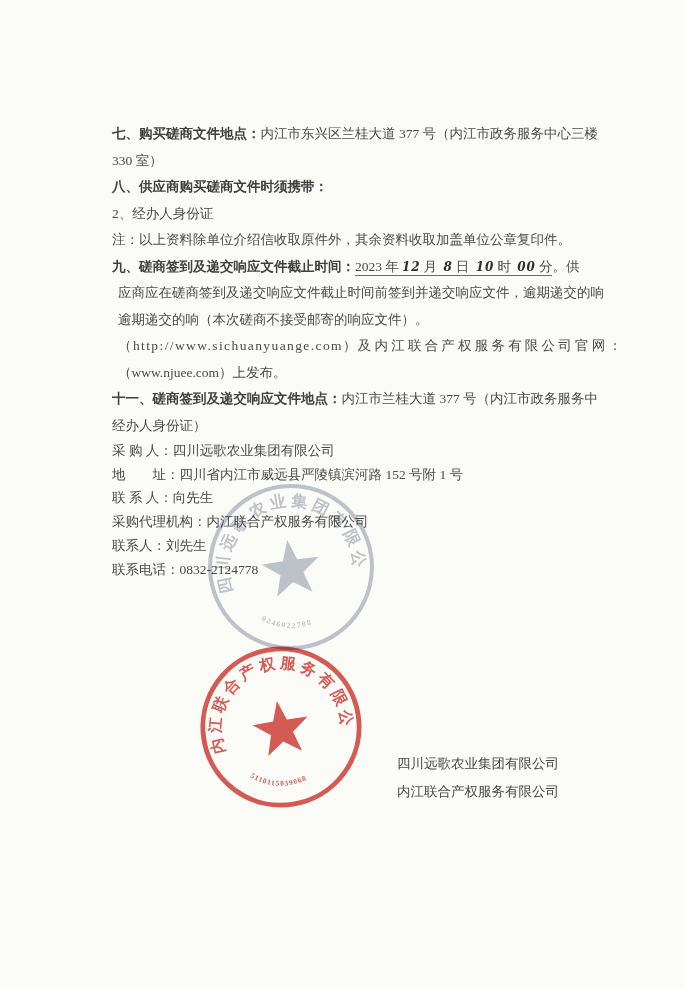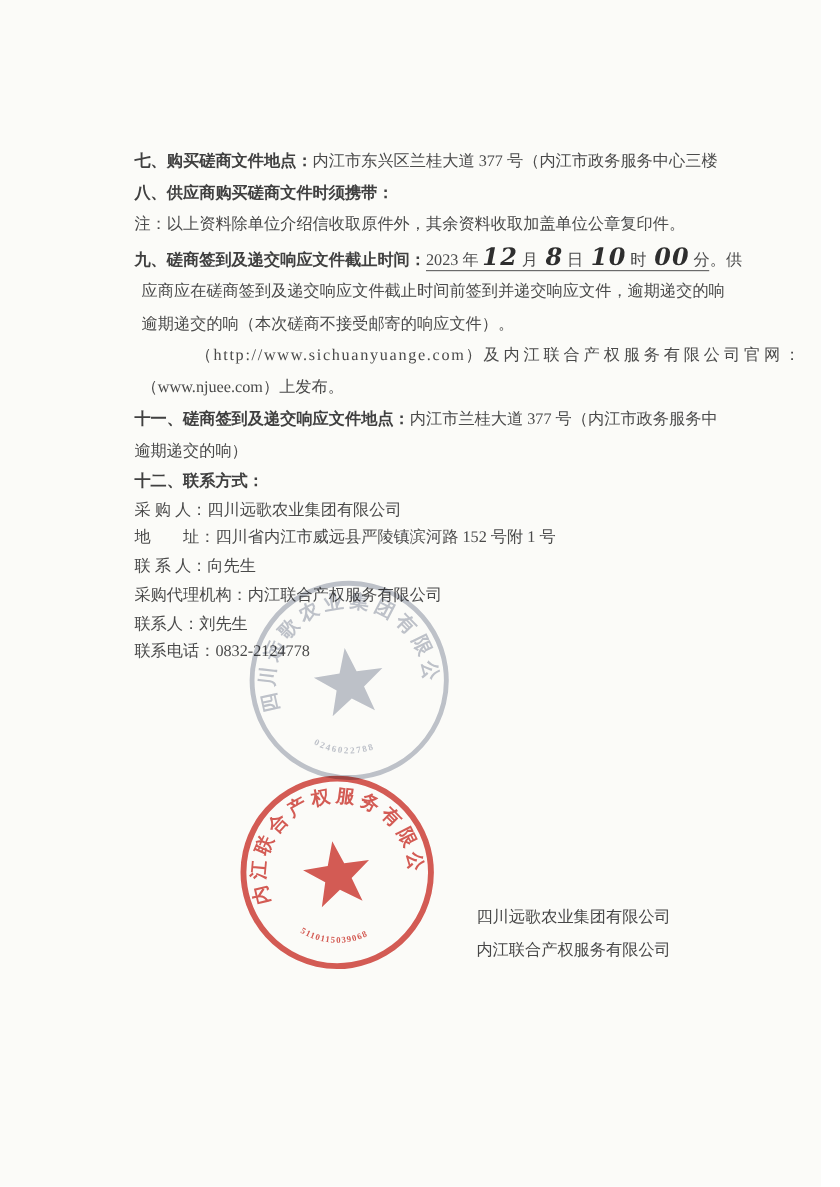--- a/index.html
+++ b/index.html
@@ -13,60 +13,61 @@
   }
   .content{
     position:absolute;left:112px;top:121px;width:482px;
     font-size:13.5px;
   }
   .line{line-height:26.5px;white-space:nowrap;}
   .tight .line{line-height:23.7px;}
   .b{font-weight:bold;color:#404040;}
   .ind{padding-left:6px;}
   .sp3{letter-spacing:3.2px;}
-  .sp1{letter-spacing:1.4px;margin-left:45px;}
+  .sp1{letter-spacing:1.4px;}
   .u{border-bottom:1px solid #6b6b6b;padding-bottom:1px;}
   .hw{
     font-family:"DejaVu Serif",serif;font-style:italic;font-weight:bold;
-    font-size:20px;color:#2e2e2e;letter-spacing:1px;padding:0 3px;
+    font-size:12px;color:#2e2e2e;letter-spacing:1px;padding:0 3px;
   }
   .signature{
     position:absolute;left:392px;top:750px;width:172px;
     text-align:center;font-size:13.5px;color:#474747;
   }
   .signature .line{line-height:28px;}
   .seal{position:absolute;mix-blend-mode:multiply;pointer-events:none;}
   .seal-buyer{left:205px;top:481px;color:#8c93a6;opacity:0.55;transform:rotate(-8deg);}
   .seal-agency{left:198px;top:644px;color:#d2453e;opacity:0.88;transform:rotate(-9deg);}
   .seal text{font-family:"Liberation Serif","DejaVu Serif",serif;font-weight:bold;}
 </style>
 </head>
 <body>
 
 <div class="page">
 
   <div class="content">
 
     <div class="line"><span class="b">七、购买磋商文件地点：</span><span>内江市东兴区兰桂大道 377 号（内江市政务服务中心三楼</span></div>
+    <div class="line">330 室）</div>
 
     <div class="line"><span class="b">八、供应商购买磋商文件时须携带：</span></div>
+    <div class="line">2、经办人身份证</div>
     <div class="line">注：以上资料除单位介绍信收取原件外，其余资料收取加盖单位公章复印件。</div>
 
     <div class="line"><span class="b">九、磋商签到及递交响应文件截止时间：</span><span class="u"><span>2023 年</span><span class="hw">12</span><span>月</span> <span class="hw">8</span><span>日</span> <span class="hw">10</span><span>时</span> <span class="hw">00</span><span>分</span></span><span>。供</span></div>
     <div class="line ind">应商应在磋商签到及递交响应文件截止时间前签到并递交响应文件，逾期递交的响</div>
     <div class="line ind">逾期递交的响（本次磋商不接受邮寄的响应文件）。</div>
 
     <div class="line ind"><span class="sp1">（http://www.sichuanyuange.com）</span><span class="sp3">及内江联合产权服务有限公司官网：</span></div>
     <div class="line ind"><span>（www.njuee.com）</span><span>上发布。</span></div>
 
     <div class="line"><span class="b">十一、磋商签到及递交响应文件地点：</span><span>内江市兰桂大道 377 号（内江市政务服务中</span></div>
-    <div class="line">逾期递交的响）</div>
+    <div class="line">经办人身份证）</div>
 
     <div class="tight">
-      <div class="line"><span class="b">十二、联系方式：</span></div>
       <div class="line"><span>采 购 人：</span><span>四川远歌农业集团有限公司</span></div>
       <div class="line"><span>地　　址：</span><span>四川省内江市威远县严陵镇滨河路 152 号附 1 号</span></div>
       <div class="line"><span>联 系 人：</span><span>向先生</span></div>
       <div class="line"><span>采购代理机构：</span><span>内江联合产权服务有限公司</span></div>
       <div class="line"><span>联系人：</span><span>刘先生</span></div>
       <div class="line"><span>联系电话：</span><span>0832-2124778</span></div>
     </div>
   </div>
 
   <div class="signature">

